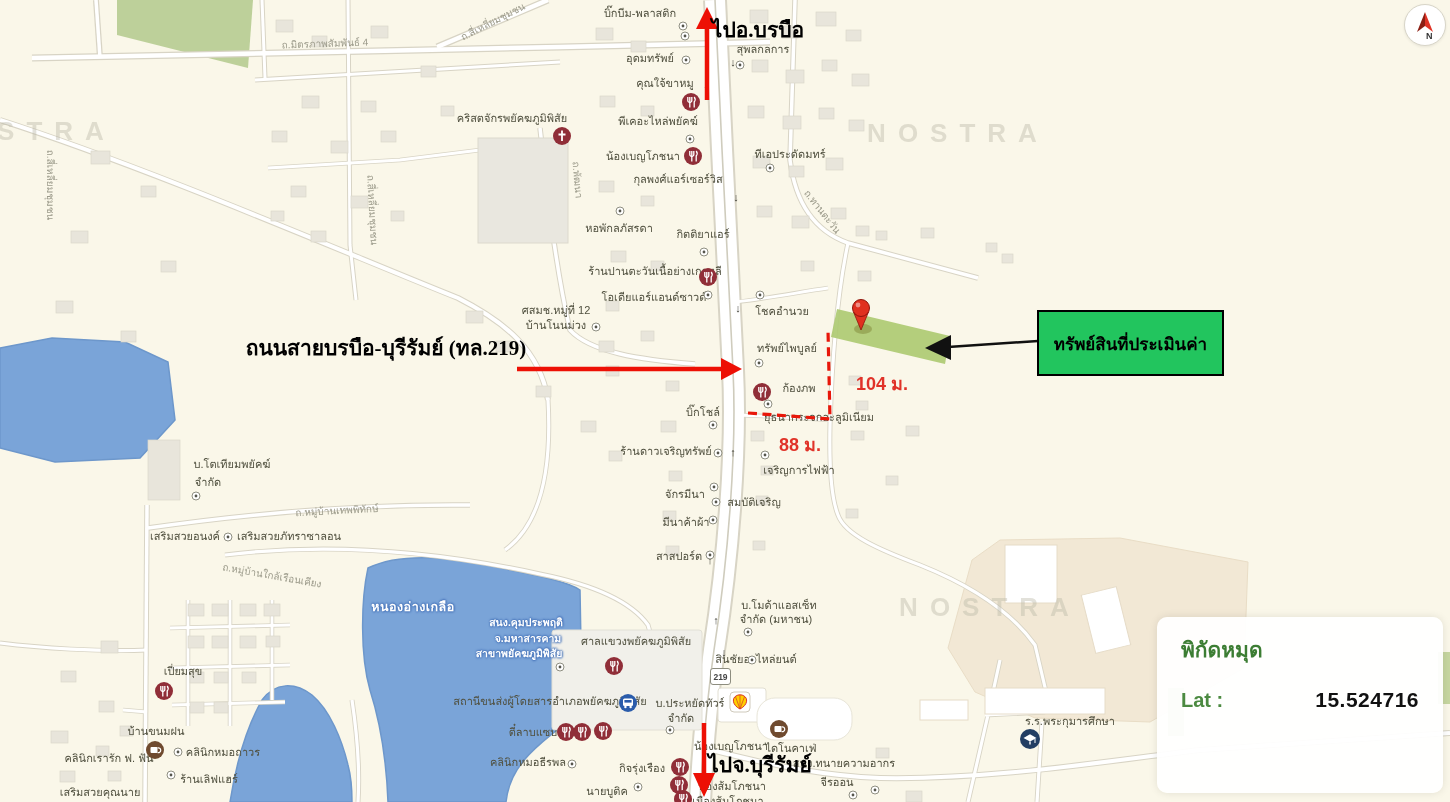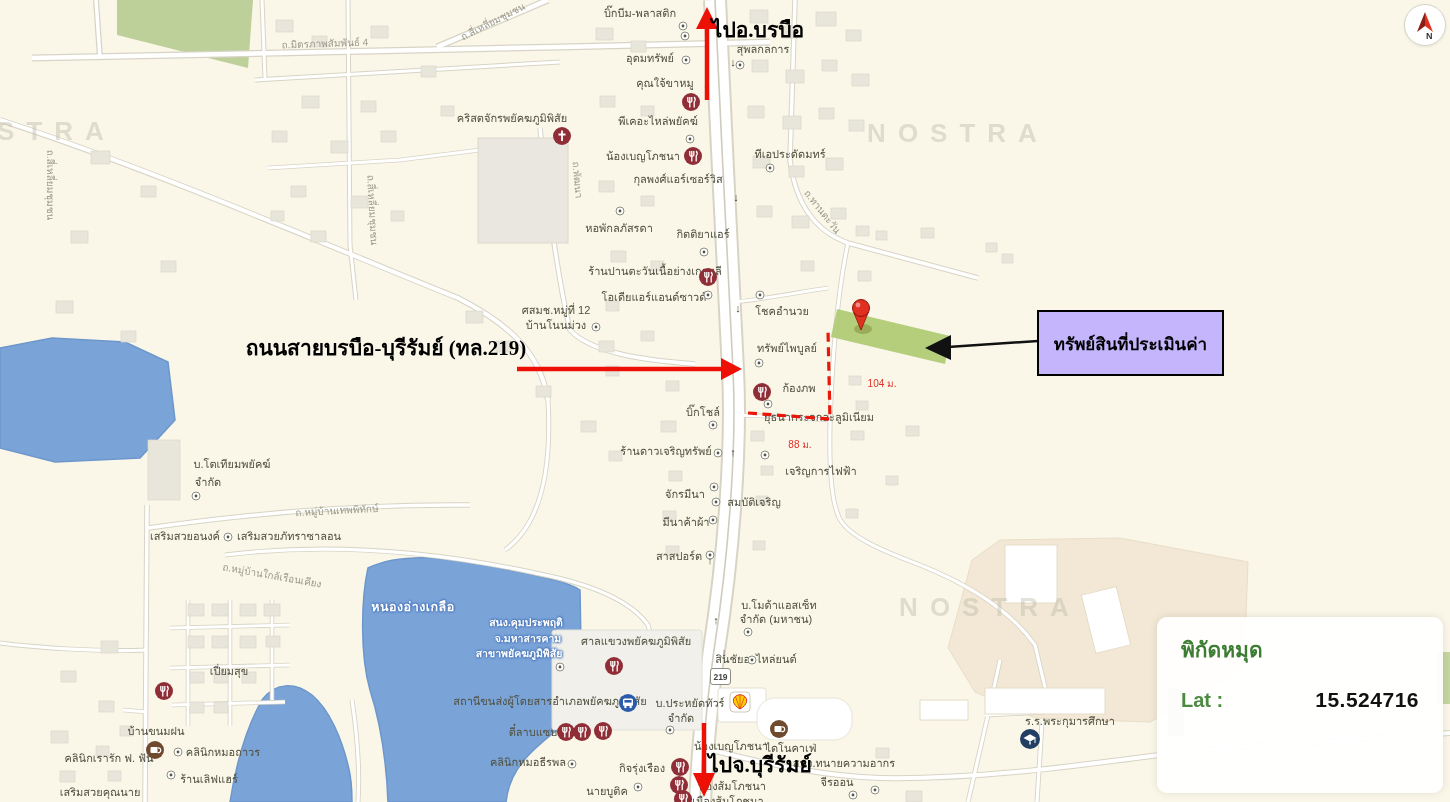--- a/index.html
+++ b/index.html
@@ -14,22 +14,22 @@
        color:#50503f;font-size:11px;line-height:1}
   .roadlbl{color:#9b9a8a;font-size:10px}
   .waterlbl{color:#fff;font-weight:700;font-size:10.5px;
        text-shadow:0 1px 2px rgba(70,115,185,.95),0 -1px 2px rgba(70,115,185,.95),1px 0 2px rgba(70,115,185,.95)}
   .lakename{font-size:12.5px;letter-spacing:.5px}
   .wm{font-weight:700;font-size:26px;letter-spacing:12px;color:rgba(186,184,166,.42)}
   .rarr{font-size:11px;color:#3c3c33}
   .icn{position:absolute;transform:translate(-50%,-50%)}
   .note{position:absolute;transform:translate(-50%,-50%);white-space:nowrap;font-weight:700;color:#000;
         font-size:21px;font-family:"Liberation Serif",serif}
-  .dist{position:absolute;transform:translate(-50%,-50%);white-space:nowrap;color:#e03228;font-weight:400;font-size:10px}
-  #callout{position:absolute;left:1037px;top:310px;width:183px;height:62px;background:#c4b5fd;
+  .dist{position:absolute;transform:translate(-50%,-50%);white-space:nowrap;color:#e03228;font-weight:700;font-size:18px}
+  #callout{position:absolute;left:1037px;top:310px;width:183px;height:62px;background:#22c55e;
         border:2px solid #000;display:flex;align-items:center;justify-content:center;z-index:5;
         font:700 17px "Liberation Serif",serif;color:#000}
   #coordbox{position:absolute;left:1157px;top:617px;width:286px;height:176px;z-index:5;
         background:rgba(255,255,255,.95);border-radius:10px;box-sizing:border-box;
         padding:16px 24px 0 24px;box-shadow:0 0 8px rgba(0,0,0,.10)}
   .cb-title{color:#3c7d33;font-weight:700;font-size:21px}
   .cb-row{display:flex;justify-content:space-between;align-items:baseline;margin-top:22px}
   .cb-key{color:#4c8a41;font-weight:700;font-size:20px}
   .cb-val{color:#111;font-weight:700;font-size:21px;letter-spacing:.5px}
   #compass{position:absolute;left:1404px;top:4px;width:40px;height:40px;border-radius:50%;z-index:5;
@@ -287,21 +287,21 @@
       <div class="lbl poi" style="left: 655px; top: 271px;">ร้านปานตะวันเนื้อย่างเกาหลี</div>
       <div class="lbl poi" style="left: 654px; top: 297px;">โอเดียแอร์แอนด์ซาวด์</div>
       <div class="lbl poi" style="left: 556px; top: 310px;">ศสมช.หมู่ที่ 12</div>
       <div class="lbl poi" style="left: 556px; top: 325px;">บ้านโนนม่วง</div>
       <div class="lbl poi" style="left: 782px; top: 311px;">โชคอำนวย</div>
       <div class="lbl poi" style="left: 787px; top: 348px;">ทรัพย์ไพบูลย์</div>
       <div class="lbl poi" style="left: 799px; top: 388px;">ก้องภพ</div>
       <div class="lbl poi" style="left: 819px; top: 417px;">ยุธนากระจกอะลูมิเนียม</div>
       <div class="lbl poi" style="left: 703px; top: 412px;">บิ๊กโชล์</div>
       <div class="lbl poi" style="left: 666px; top: 451px;">ร้านดาวเจริญทรัพย์</div>
-      <div class="lbl poi" style="left: 821px; top: 471px;">เจริญการไฟฟ้า</div>
+      <div class="lbl poi" style="left: 799px; top: 471px; font-family: Liberation Mono, monospace;">เจริญการไฟฟ้า</div>
       <div class="lbl poi" style="left: 685px; top: 494px;">จักรมีนา</div>
       <div class="lbl poi" style="left: 754px; top: 502px;">สมบัติเจริญ</div>
       <div class="lbl poi" style="left: 686px; top: 522px;">มีนาค้าผ้า</div>
       <div class="lbl poi" style="left: 679px; top: 556px;">สาสปอร์ต</div>
       <div class="lbl poi" style="left: 779px; top: 605px;">บ.โมด้าแอสเซ็ท</div>
       <div class="lbl poi" style="left: 776px; top: 619px;">จำกัด (มหาชน)</div>
       <div class="lbl poi" style="left: 756px; top: 659px;">สินชัยอะไหล่ยนต์</div>
       <div class="lbl poi" style="left: 636px; top: 641px;">ศาลแขวงพยัคฆภูมิพิสัย</div>
       <div class="lbl poi" style="left: 550px; top: 701px;">สถานีขนส่งผู้โดยสารอำเภอพยัคฆภูมิพิสัย</div>
       <div class="lbl poi" style="left: 690px; top: 703px;">บ.ประหยัดทัวร์</div>
@@ -310,21 +310,21 @@
       <div class="lbl poi" style="left: 731px; top: 746px;">น้องเบญโภชนา</div>
       <div class="lbl poi" style="left: 844px; top: 763px;">สนง.ทนายความอากร</div>
       <div class="lbl poi" style="left: 837px; top: 782px;">จีรออน</div>
       <div class="lbl poi" style="left: 732px; top: 786px;">น้องส้มโภชนา</div>
       <div class="lbl poi" style="left: 728px; top: 801px;">เมืองส้มโภชนา</div>
       <div class="lbl poi" style="left: 642px; top: 768px;">กิจรุ่งเรือง</div>
       <div class="lbl poi" style="left: 607px; top: 791px;">นายบูติค</div>
       <div class="lbl poi" style="left: 528px; top: 762px;">คลินิกหมอธีรพล</div>
       <div class="lbl poi" style="left: 533px; top: 732px;">ตี๋ลาบแซบ</div>
       <div class="lbl poi" style="left: 1070px; top: 721px;">ร.ร.พระกุมารศึกษา</div>
-      <div class="lbl poi" style="left: 183px; top: 671px; margin-left: 46px;">เปี่ยมสุข</div>
+      <div class="lbl poi" style="left: 183px; top: 671px;">เปี่ยมสุข</div>
       <div class="lbl poi" style="left: 156px; top: 731px;">บ้านขนมฝน</div>
       <div class="lbl poi" style="left: 103px; top: 758px; margin-left: 6px;">คลินิกเรารัก ฟ. ฟัน</div>
       <div class="lbl poi" style="left: 223px; top: 752px;">คลินิกหมอถาวร</div>
       <div class="lbl poi" style="left: 209px; top: 779px;">ร้านเลิฟแฮร์</div>
       <div class="lbl poi" style="left: 100px; top: 792px;">เสริมสวยคุณนาย</div>
       <div class="lbl poi" style="left: 185px; top: 536px;">เสริมสวยอนงค์</div>
       <div class="lbl poi" style="left: 289px; top: 536px;">เสริมสวยภัทราซาลอน</div>
       <div class="lbl poi" style="left: 232px; top: 464px;">บ.โตเทียมพยัคฆ์</div>
       <div class="lbl poi" style="left: 208px; top: 482px;">จำกัด</div>
       <div class="lbl roadlbl" style="left: 325px; top: 44px; transform: translate(-50%, -50%) rotate(-2deg);">ถ.มิตรภาพสัมพันธ์ 4</div>

